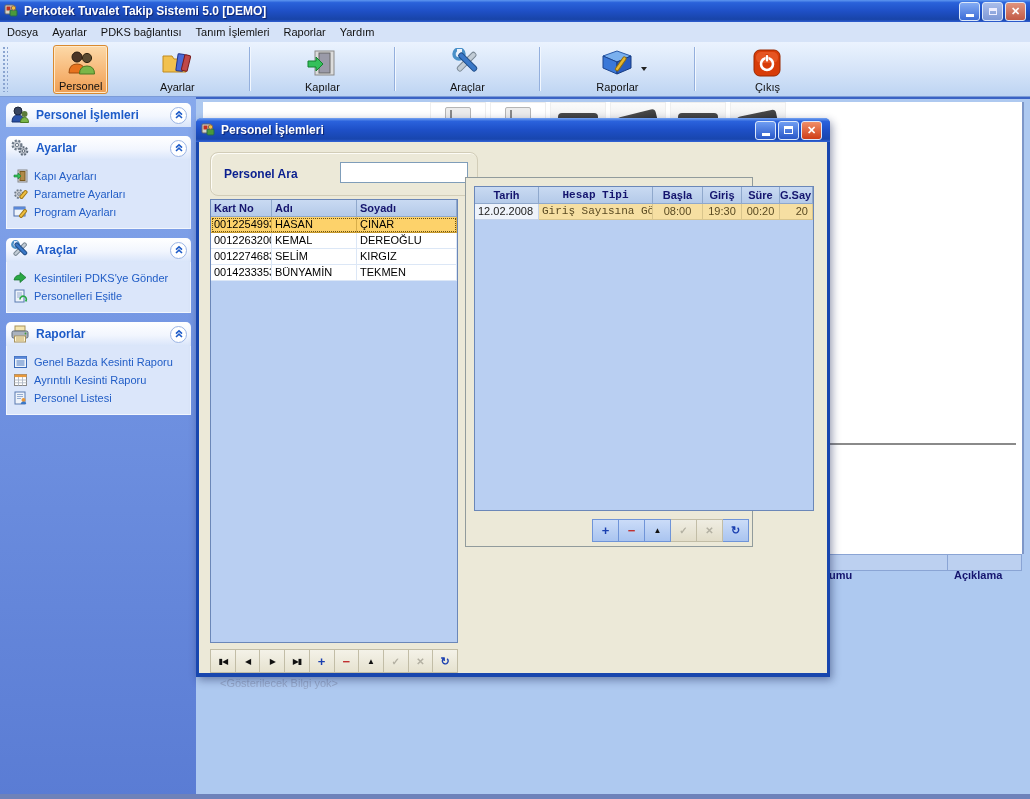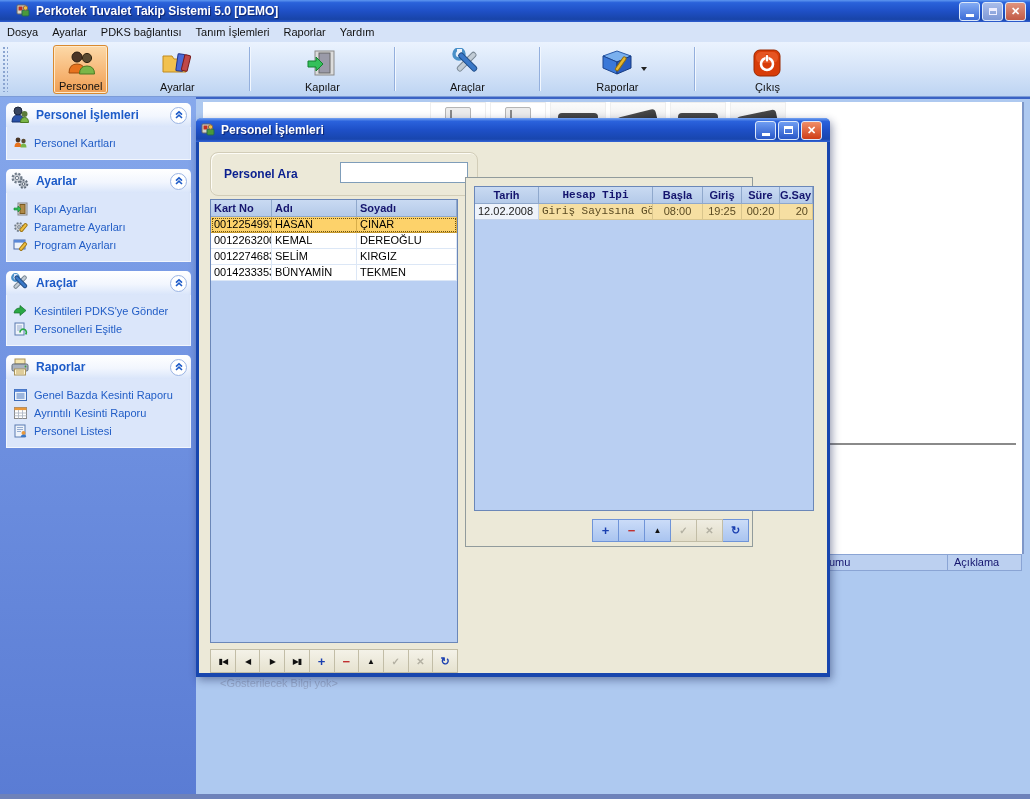--- a/index.html
+++ b/index.html
@@ -2,21 +2,21 @@
 <html><head>
 <meta charset="utf-8">
 <style>
   html,body{margin:0;padding:0;}
   .screen{position:relative;width:1030px;height:799px;overflow:hidden;
     font-family:"Liberation Sans",sans-serif;font-size:11px;background:#aec9f0;
     -webkit-font-smoothing:antialiased;}
   
   .titlebar{position:absolute;left:0;top:0;width:1030px;height:22px;display:flex;align-items:center;
     background:linear-gradient(180deg,#5e97f0 0%,#2a62da 12%,#1f50c6 50%,#1844a8 88%,#2f5ed2 100%);
-    padding-left:16px;box-sizing:border-box;}
+    padding-left:4px;box-sizing:border-box;}
   .title-text{color:#fff;font-weight:bold;font-size:12px;margin-left:5px;text-shadow:1px 1px 1px rgba(0,0,40,.55);white-space:nowrap;}
   .win-controls{margin-left:auto;margin-right:4px;display:flex;}
   .wbtn{width:21px;height:19px;border-radius:3px;margin-left:2px;border:1px solid #dce8fa;
     display:flex;align-items:center;justify-content:center;box-sizing:border-box;cursor:pointer;}
   .wbtn-min{background:linear-gradient(#83abf4,#3c6cd6);}
   .wbtn-min i{display:block;width:8px;height:3px;background:#fff;margin-top:8px;}
   .wbtn-max-pale{background:linear-gradient(#a9bdea,#7e98d6);}
   .wbtn-max-pale i{display:block;width:8px;height:7px;border:2px solid #eef;border-width:3px 1px 1px 1px;box-sizing:border-box;}
   .wbtn-close-pale{background:linear-gradient(#e0947e,#c25a46);color:#fff;font-weight:bold;font-size:11px;}
   .wbtn-min-b{background:linear-gradient(#6f9df2,#2857c8);}
@@ -66,21 +66,21 @@
   .dev-key{width:26px;height:34px;background:#ececec;border:1px solid #b5b5b5;border-radius:2px;padding:3px 4px;box-sizing:border-box;}
   .dev-key .scr{width:14px;height:7px;background:#aab86a;border:1px solid #888;margin:0 auto 3px;}
   .dev-key .pad{width:14px;height:12px;margin:0 auto;
     background-image:radial-gradient(#555 34%,transparent 40%);background-size:4px 4px;}
   .dev-clock{width:40px;height:22px;background:linear-gradient(#4a4a4a,#161616);border-radius:4px;
     display:flex;align-items:center;justify-content:center;}
   .dev-clock span{color:#ff3b30;font-size:8px;font-weight:bold;font-family:"DejaVu Sans Mono",monospace;letter-spacing:0;}
   .hline{position:absolute;left:10px;top:344px;width:810px;height:2px;background:#8a8a8a;}
   .btable-header{position:absolute;left:7px;top:455px;width:819px;height:17px;background:#bcd0f0;
     border:1px solid #8aa4d4;box-sizing:border-box;}
-  .bth{position:absolute;top:1px;font-weight:normal;color:#14146e;}
+  .bth{position:absolute;top:14px;font-weight:bold;color:#14146e;}
   .bth-sep{position:absolute;left:743px;top:0;width:1px;height:15px;background:#8aa4d4;}
   .no-data{position:absolute;left:24px;top:578px;width:819px;text-align:left;color:#95a7c8;}
   .bottom-edge{position:absolute;left:0;bottom:0;width:1030px;height:5px;background:#6e82ba;}
   
   .dialog{position:absolute;left:196px;top:118px;width:634px;height:559px;z-index:10;
     border-radius:6px 6px 0 0;background:#1846ae;
     box-shadow:2px 3px 8px rgba(20,30,80,.45);}
   .dtitle{height:24px;display:flex;align-items:center;padding:0 4px 0 5px;border-radius:5px 5px 0 0;
     background:linear-gradient(180deg,#74a2f0 0%,#2a62dc 14%,#1e50c8 48%,#1846ae 88%,#3465d8 100%);cursor:move;}
   .dtitle .title-text{font-size:12px;}
@@ -275,33 +275,20 @@
               <path d="M10.5 17.5 q0-5 4-5 q4 0 4 5 z" fill="#7ab648" stroke="#4a7a22"></path>
             </svg>
         </span>
         <span class="ptitle">Personel İşlemleri</span>
         <span class="chev">
           <svg width="10" height="10" viewBox="0 0 10 10">
               <path d="M2 4.6 L5 1.8 L8 4.6 M2 8 L5 5.2 L8 8" stroke="#1d5bc8" fill="none" stroke-width="1.6"></path>
             </svg>
         </span>
       </div>
-      <div class="pbody">
-        <div class="pitem">
-          <span class="ic">
-            <svg width="15" height="14" viewBox="0 0 15 14">
-                <circle cx="5" cy="4" r="2.4" fill="#4a3526"></circle>
-                <path d="M1.5 11 q0-4.5 3.5-4.5 q3.5 0 3.5 4.5 z" fill="#e8731e"></path>
-                <circle cx="10.5" cy="5" r="2.2" fill="#5a4a30"></circle>
-                <path d="M7.5 11.5 q0-4 3-4 q3 0 3 4 z" fill="#7ab648"></path>
-              </svg>
-          </span>
-          <span>Personel Kartları</span>
-        </div>
-      </div>
     </div>
 
     <div class="panel">
       <div class="phead">
         <span class="picon">
           <svg width="20" height="20" viewBox="0 0 20 20">
               <circle cx="7" cy="7" r="4.4" fill="#c8cdd4" stroke="#6e7a88" stroke-width="2.2" stroke-dasharray="2 1.6"></circle>
               <circle cx="7" cy="7" r="1.6" fill="#fff" stroke="#6e7a88"></circle>
               <circle cx="13.5" cy="13" r="3.8" fill="#b8bec8" stroke="#5e6a78" stroke-width="2" stroke-dasharray="1.8 1.5"></circle>
               <circle cx="13.5" cy="13" r="1.3" fill="#fff" stroke="#5e6a78"></circle>
@@ -586,21 +573,21 @@
             <span class="cell c-hesap ctr">Hesap Tipi</span>
             <span class="cell c-basla ctr">Başla</span>
             <span class="cell c-bitis ctr">Giriş</span>
             <span class="cell c-sure ctr">Süre</span>
             <span class="cell c-gsayi ctr">G.Sayı</span>
           </div>
           <div class="igrow">
             <span class="cell tarih c-tarih">12.02.2008</span>
             <span class="cell c-hesap">Giriş Sayısına Göre</span>
             <span class="cell c-basla ctr">08:00</span>
-            <span class="cell c-bitis ctr">19:25</span>
+            <span class="cell c-bitis ctr">19:30</span>
             <span class="cell c-sure ctr">00:20</span>
             <span class="cell c-gsayi rgt">20</span>
           </div>
           <div class="gfill"></div>
         </div>
 
         <div class="navbar nav-right">
           <span class="nbtn">
               <span class="g-blue">+</span>
             </span>

